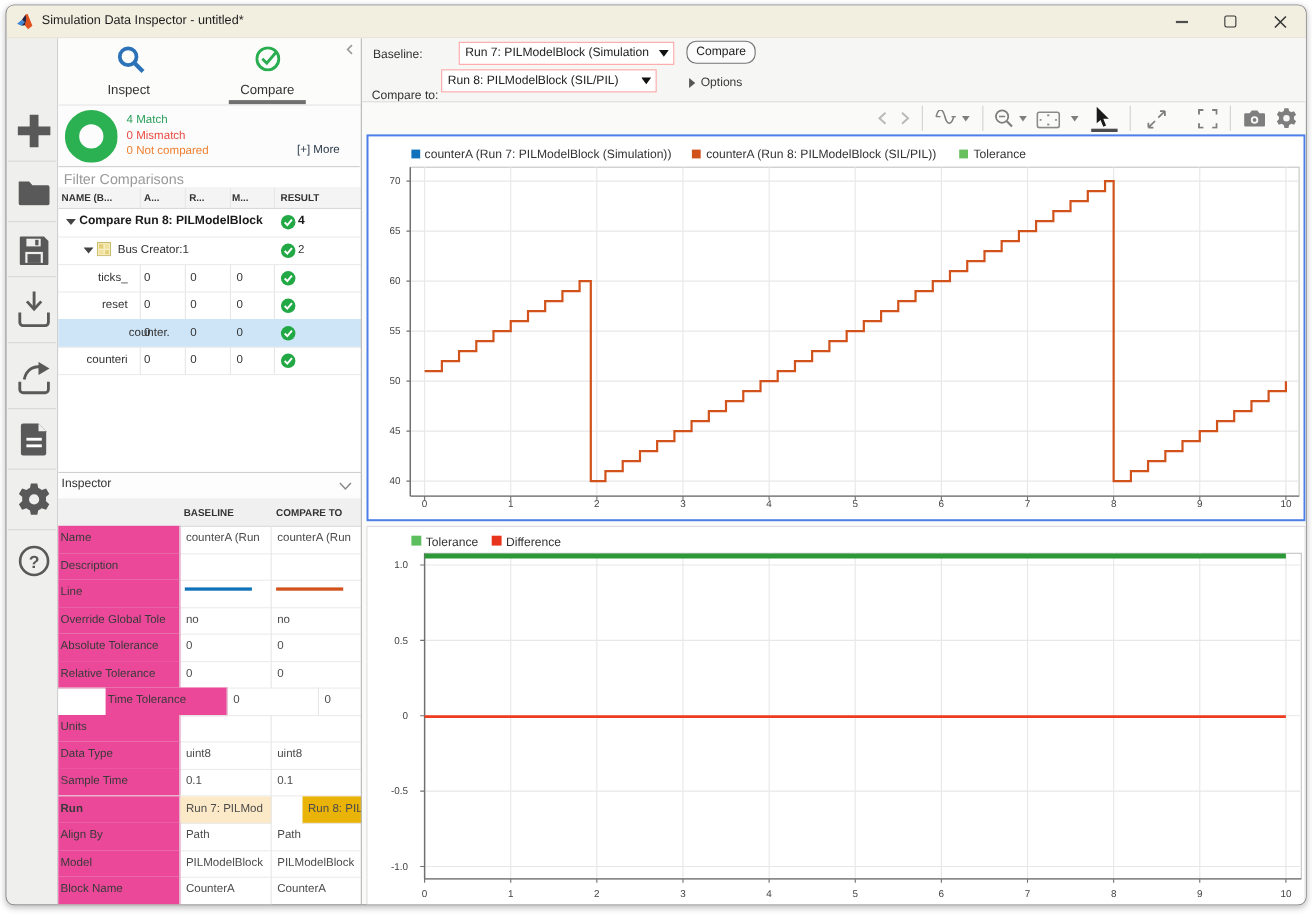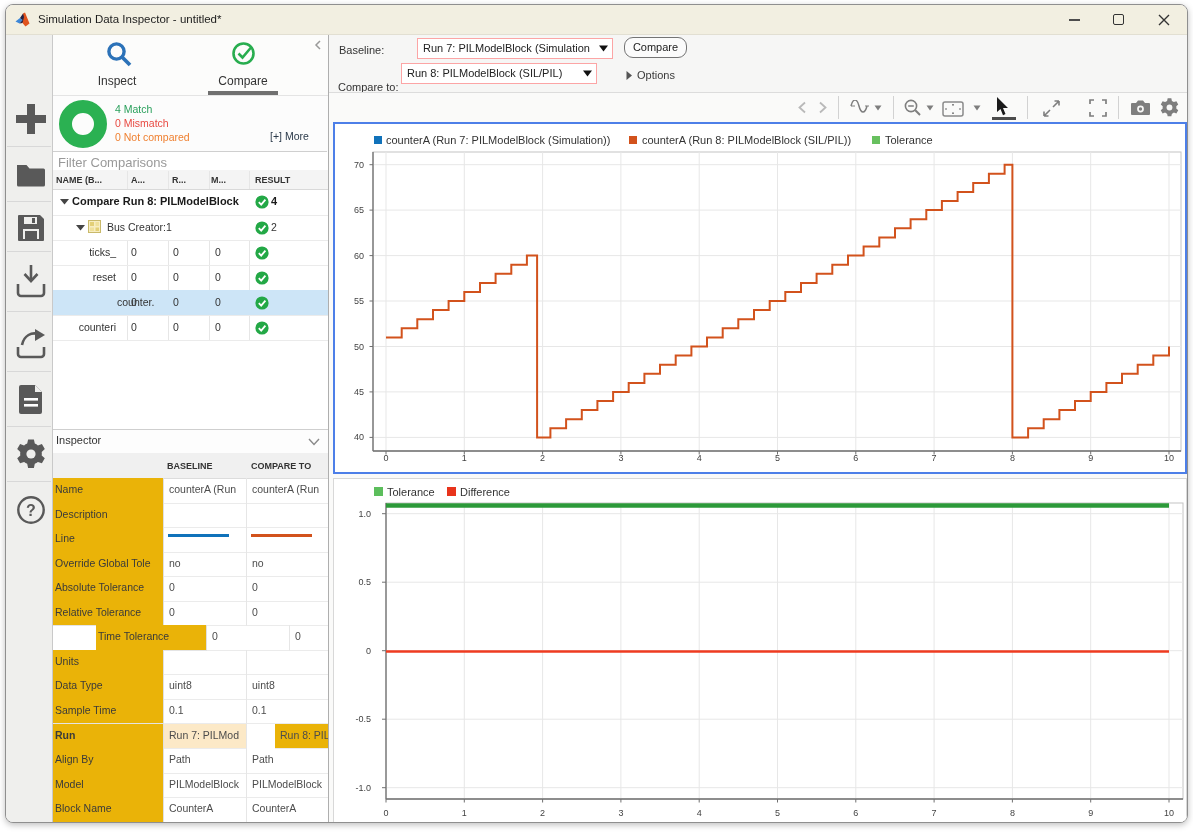--- a/index.html
+++ b/index.html
@@ -22,21 +22,21 @@
   .filter{position:absolute;left:0px;top:116px;width:274px;height:19px;background:#fff;border-top:1px solid #cfcfcf;border-bottom:1px solid #cfcfcf;}
   .filter span{position:absolute;left:5px;top:3px;font-size:13px;color:#999;}
   
   .thead{position:absolute;left:0;top:135px;width:100%;height:19px;background:#f4f4f4;border-bottom:1px solid #d9d9d9;font-size:9px;font-weight:bold;color:#333;}
   .trow{position:absolute;left:0;width:100%;height:25px;border-bottom:1px solid #ebebeb;font-size:10.5px;color:#333;}
   .colline{position:absolute;top:0;bottom:0;width:1px;background:#e6e6e6;}
   
   .propbar{position:absolute;left:0;top:394px;width:100%;height:24px;background:#fdfdfd;border-top:1px solid #cfcfcf;border-bottom:1px solid #e0e0e0;}
   .prophead{position:absolute;left:0;top:418px;width:100%;height:25px;background:#f0f0f0;border-bottom:1px solid #dcdcdc;font-size:9px;font-weight:bold;color:#333;}
   .prow{position:absolute;left:0;width:100%;height:24.55px;font-size:10.5px;color:#3a3a3a;}
-  .plabel{position:absolute;left:0;top:0;width:110px;height:100%;background:#eab308;border-bottom:1px solid #e4e4e4;border-right:1px solid #e0e0e0;}
+  .plabel{position:absolute;left:0;top:0;width:110px;height:100%;background:#ec4899;border-bottom:1px solid #e4e4e4;border-right:1px solid #e0e0e0;}
   .plabel span{position:absolute;left:2px;top:5px;}
   .pval{position:absolute;top:0;height:100%;border-bottom:1px solid #ebebeb;overflow:hidden;white-space:nowrap;color:#4c4c4c;}
   .pval span{position:absolute;left:5px;top:5px;}
   .pv1{left:111px;width:82px;border-right:1px solid #e6e6e6;}
   .pv2{left:194px;width:81px;}
   
   .vsep{position:absolute;left:322px;top:30px;width:1px;bottom:0;background:#aeaeae;}
   .rpanel{position:absolute;left:323px;top:30px;right:0;bottom:0;background:#fafaf9;}
   .ddrop{position:absolute;height:19px;background:#fff;border:1px solid #fca5a5;font-size:11px;color:#222;}
   .ddrop span{position:absolute;left:5px;top:3px;white-space:nowrap;}

